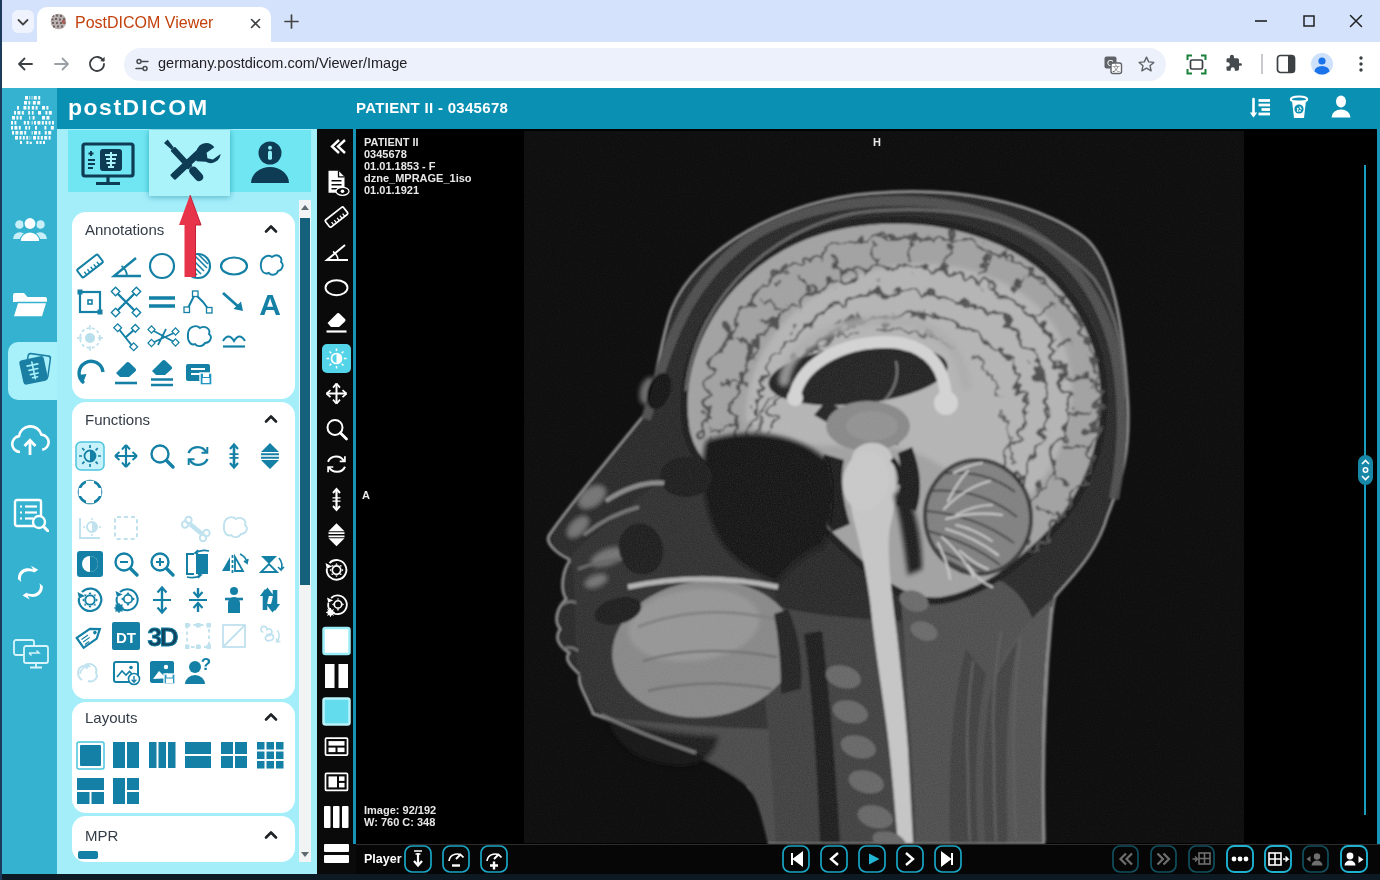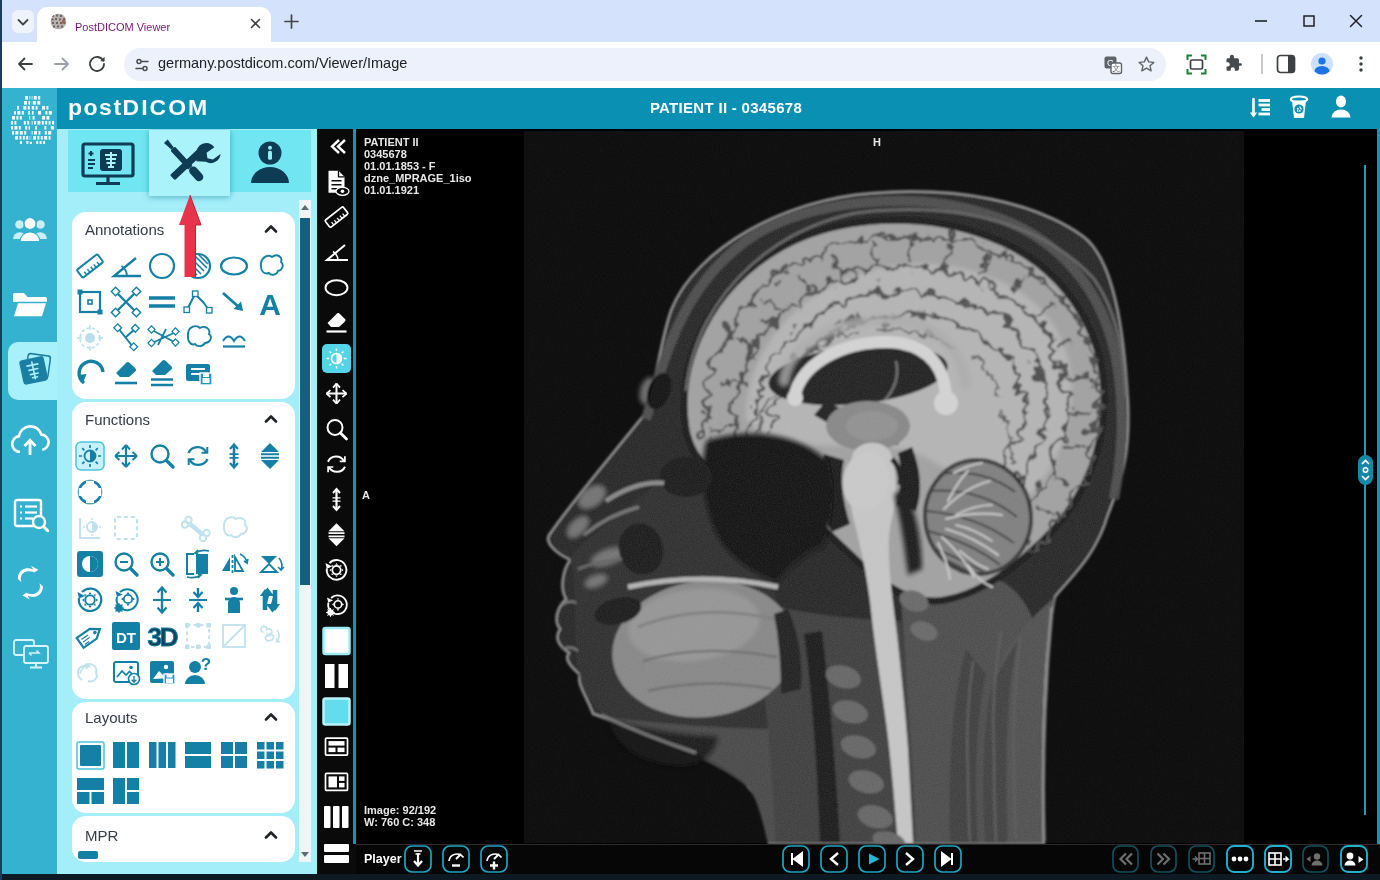--- a/index.html
+++ b/index.html
@@ -55,21 +55,21 @@
         <rect x="6" y="9" width="2" height="2"></rect>
         <rect x="10" y="9" width="2" height="2"></rect>
         <rect x="13.5" y="9" width="2" height="2"></rect>
       <rect x="3" y="12.5" width="2" height="2"></rect>
         <rect x="7" y="12.5" width="2" height="2"></rect>
         <rect x="11" y="12.5" width="2" height="2"></rect>
     </g>
     <rect x="12" y="7" width="3" height="3.5" fill="#b05c52"></rect>
   </g>
 </svg>
-<div class="abs" style="left:75px;top:21px;font-size:11px;color:#701a75">PostDICOM Viewer</div>
+<div class="abs" style="left:75px;top:14px;font-size:16px;color:#c2410c">PostDICOM Viewer</div>
 <svg class="abs" style="left:249px;top:17px" width="13" height="13" viewBox="0 0 13 13">
     <path d="M2.5 2.5 L10.5 10.5 M10.5 2.5 L2.5 10.5" stroke="#3c4043" stroke-width="1.6" stroke-linecap="round"></path>
   </svg>
 <svg class="abs" style="left:284px;top:14px" width="15" height="15" viewBox="0 0 15 15">
     <path d="M7.5 1 V14 M1 7.5 H14" stroke="#444" stroke-width="1.7" stroke-linecap="round"></path>
   </svg>
 
 <svg class="abs" style="left:1253px;top:13px" width="16" height="16" viewBox="0 0 16 16">
     <path d="M2 8 H14" stroke="#202124" stroke-width="1.6"></path>
   </svg>
@@ -135,21 +135,21 @@
 <svg class="abs" style="left:1351px;top:54px" width="20" height="20" viewBox="0 0 20 20">
     <g fill="#3c4043">
       <circle cx="10" cy="4" r="1.7"></circle>
       <circle cx="10" cy="10" r="1.7"></circle>
       <circle cx="10" cy="16" r="1.7"></circle>
     </g>
   </svg>
 
 <div class="abs" id="appheader"></div>
 <div class="abs" style="left:68px;top:95px;font-size:23px;font-weight:bold;color:#fff;letter-spacing:1.5px;transform:scaleY(0.92)">post<span style="letter-spacing:2px">DICOM</span></div>
-<div class="abs" style="left:356px;top:99px;width:740px;text-align:center;font-size:15px;font-weight:bold;color:#fff;letter-spacing:0.3px">PATIENT II - 0345678</div>
+<div class="abs" style="left:356px;top:99px;width:740px;text-align:left;font-size:15px;font-weight:bold;color:#fff;letter-spacing:0.3px">PATIENT II - 0345678</div>
 
 <svg class="abs" style="left:1248px;top:96px" width="24" height="24" viewBox="0 0 24 24">
   <g stroke="#fff" stroke-width="2.6" stroke-linecap="round">
       <path d="M5.5 3 V19"></path>
     </g>
   <path d="M1.8 16.5 L5.5 21.5 L9.2 16.5 Z" fill="#fff"></path>
   <g stroke="#fff" stroke-width="2.8">
       <path d="M10.5 4.5 H22"></path>
       <path d="M10.5 9 H22"></path>
       <path d="M13.5 13.5 H22"></path>

